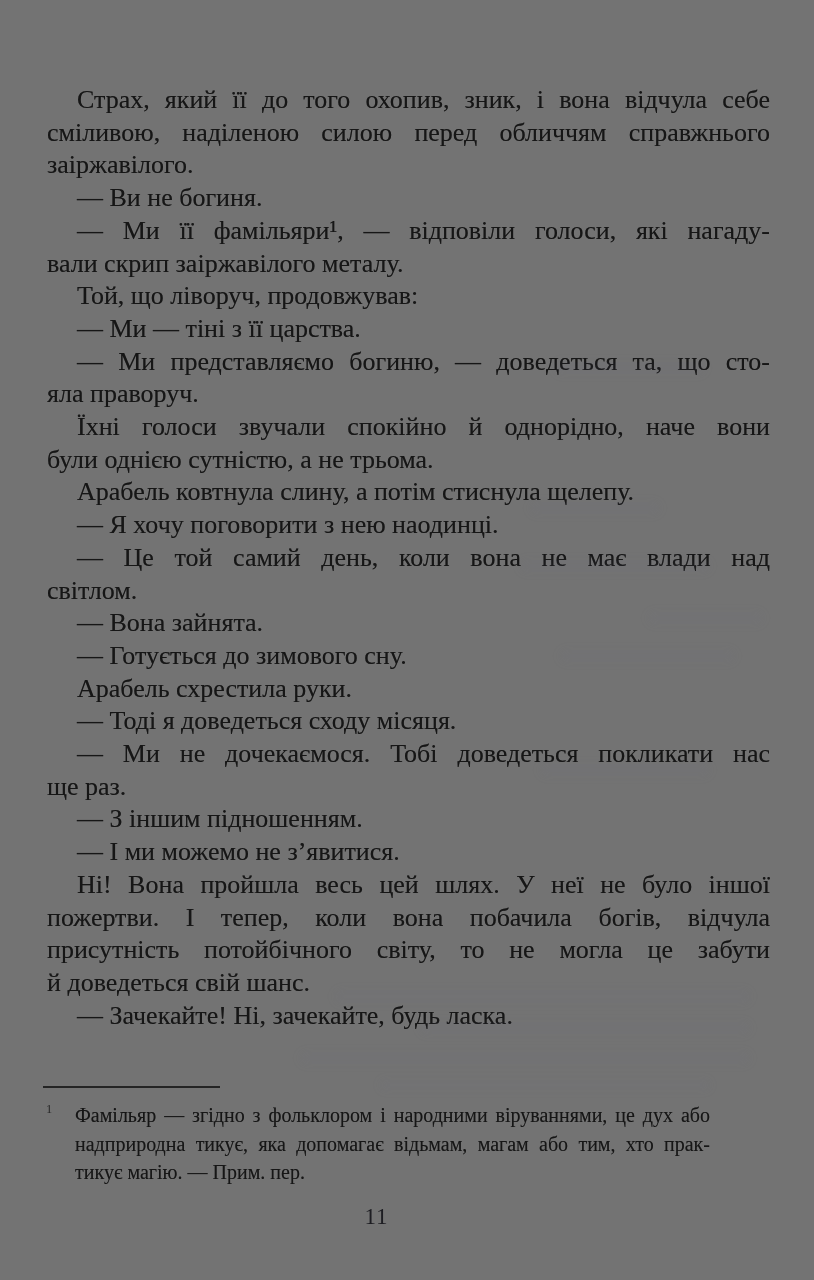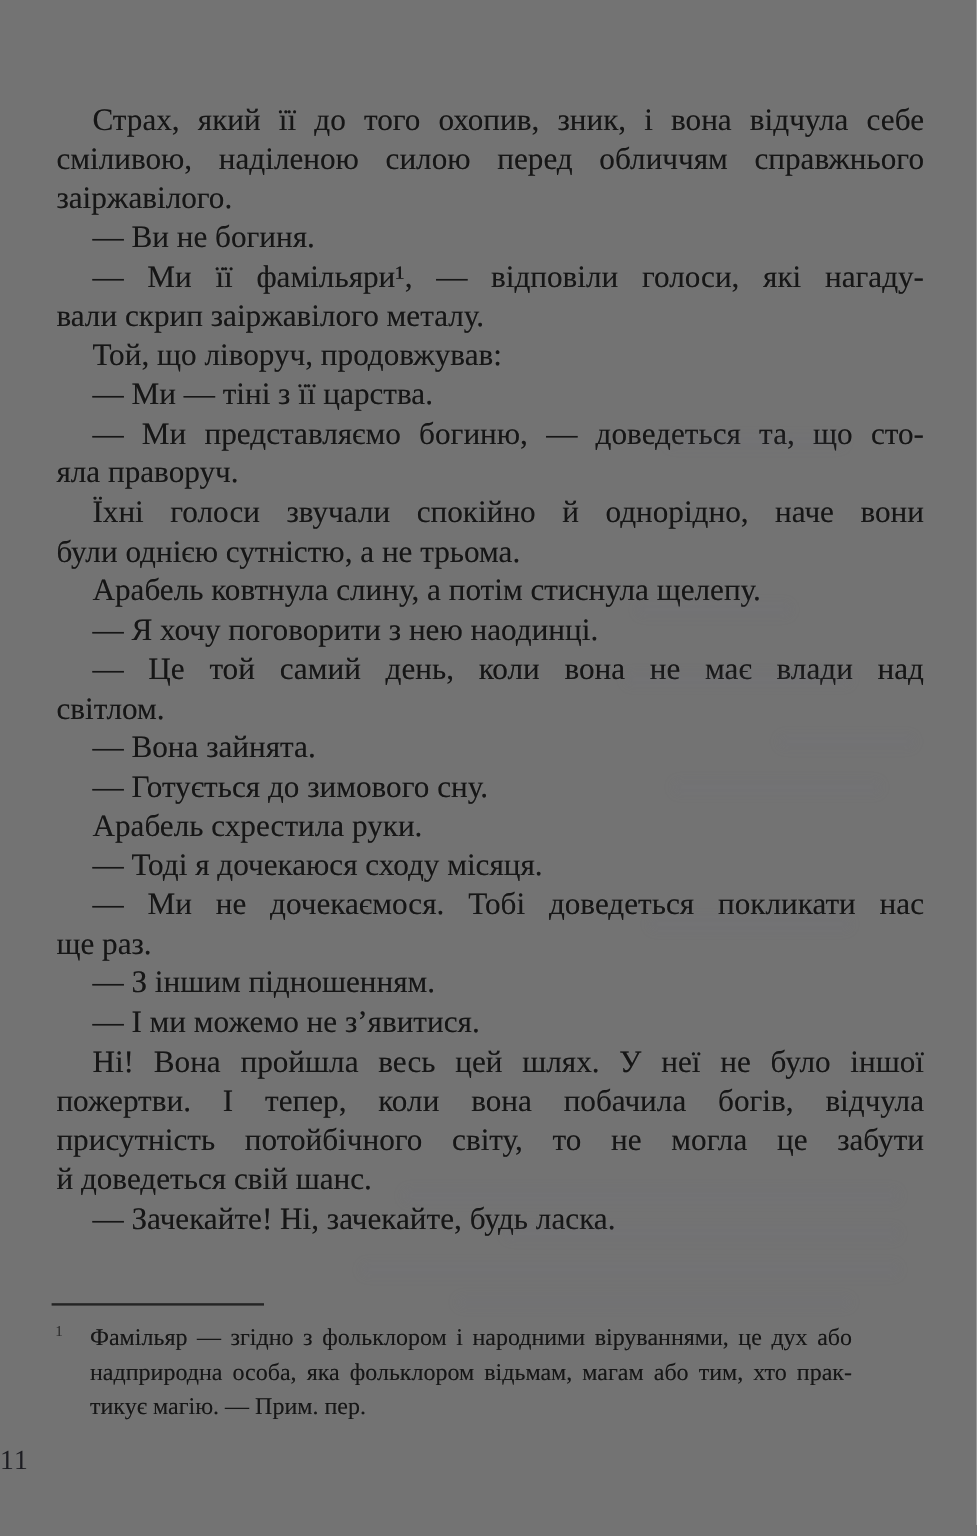--- a/index.html
+++ b/index.html
@@ -59,21 +59,21 @@
     text-shadow: 0 0 0.5px rgba(20,20,20,0.4);
   }
   .fn-line.last { text-align-last: left; }
   .fn-italic { }
 
   .page-number {
     position: absolute;
     left: 0;
     top: 1204px;
     width: 753px;
-    text-align: left;
+    text-align: center;
     font-size: 23px;
     letter-spacing: 1px;
     color: #1d1d22;
   }
 
   .bleed {
     position: absolute;
     background: rgba(110, 110, 128, 0.09);
     filter: blur(4px);
     border-radius: 6px;
@@ -98,39 +98,39 @@
       <div class="line last">яла праворуч.</div>
       <div class="line first">Їхні голоси звучали спокійно й однорідно, наче вони</div>
       <div class="line last">були однією сутністю, а не трьома.</div>
       <div class="line first last">Арабель ковтнула слину, а потім стиснула щелепу.</div>
       <div class="line first last">— Я хочу поговорити з нею наодинці.</div>
       <div class="line first">— Це той самий день, коли вона не має влади над</div>
       <div class="line last">світлом.</div>
       <div class="line first last">— Вона зайнята.</div>
       <div class="line first last">— Готується до зимового сну.</div>
       <div class="line first last">Арабель схрестила руки.</div>
-      <div class="line first last">— Тоді я дочекаюся сходу місяця.</div>
+      <div class="line first last">— Тоді я доведеться сходу місяця.</div>
       <div class="line first">— Ми не дочекаємося. Тобі доведеться покликати нас</div>
       <div class="line last">ще раз.</div>
       <div class="line first last">— З іншим підношенням.</div>
       <div class="line first last">— І ми можемо не з’явитися.</div>
       <div class="line first">Ні! Вона пройшла весь цей шлях. У неї не було іншої</div>
       <div class="line">пожертви. І тепер, коли вона побачила богів, відчула</div>
       <div class="line">присутність потойбічного світу, то не могла це забути</div>
       <div class="line last">й доведеться свій шанс.</div>
       <div class="line first last">— Зачекайте! Ні, зачекайте, будь ласка.</div>
     </div>
 
   <div class="footnote">
     <div class="fn-rule"></div>
     <div class="fn-text">
       <span class="fn-marker">1</span>
       <div>
           <div class="fn-line">Фамільяр — згідно з фольклором і народними віруваннями, це дух або</div>
-          <div class="fn-line">надприродна особа, яка фольклором відьмам, магам або тим, хто прак-</div>
+          <div class="fn-line">надприродна тикує, яка допомагає відьмам, магам або тим, хто прак-</div>
           <div class="fn-line last"><span>тикує магію. — </span><span class="fn-italic">Прим. пер.</span></div>
         </div>
     </div>
   </div>
 
   <div class="page-number">11</div>
 
   <div class="bleed" style="left:555px; top:362px; width:150px; height:12px;"></div>
   <div class="bleed" style="left:530px; top:502px; width:130px; height:12px;"></div>
   <div class="bleed" style="left:520px; top:560px; width:190px; height:12px;"></div>

